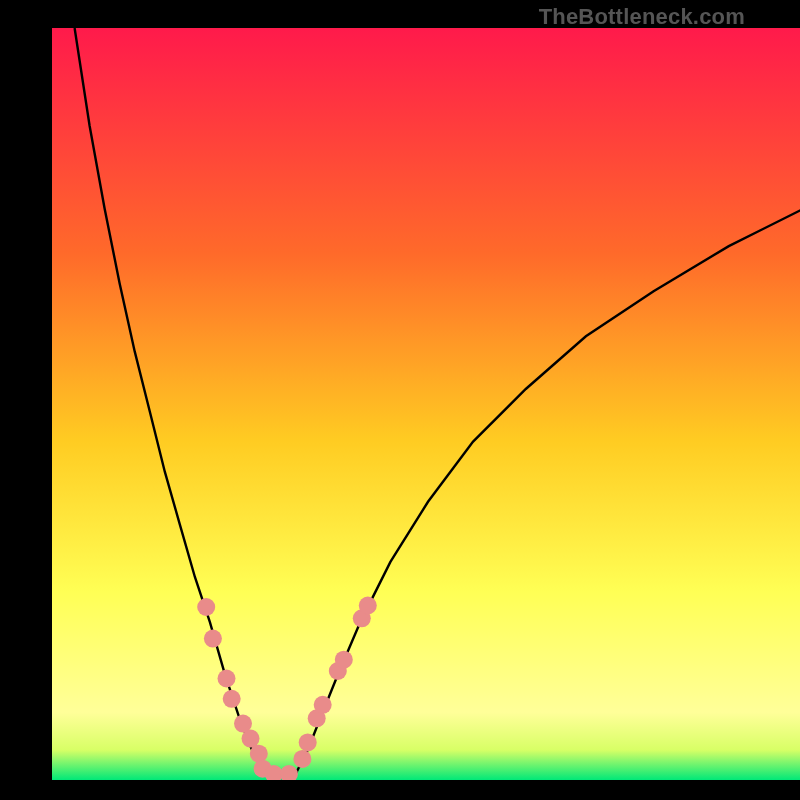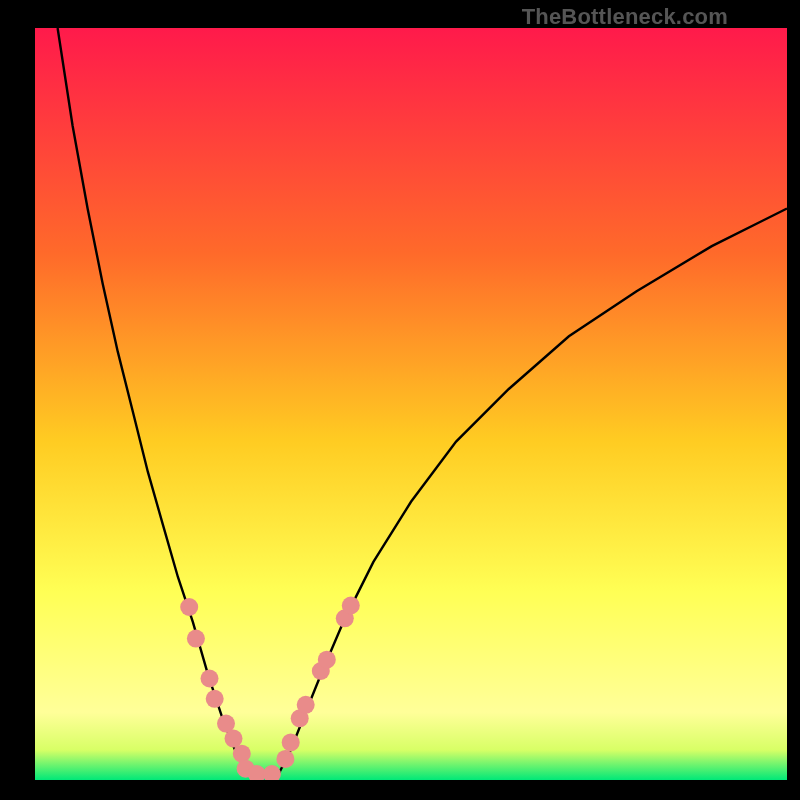--- a/index.html
+++ b/index.html
@@ -6,21 +6,21 @@
     margin: 0;
     padding: 0;
     width: 800px;
     height: 800px;
     background: #000;
     overflow: hidden;
     font-family: Arial, Helvetica, sans-serif;
   }
   .frame {
     position: absolute;
-    left: 0; top: 0;
+    left: 17px; top: 0;
     width: 740px; height: 800px;
     background: #000;
   }
   .plot-area {
     position: absolute;
     left: 35px;
     top: 28px;
     width: 752px;
     height: 752px;
     overflow: hidden;

